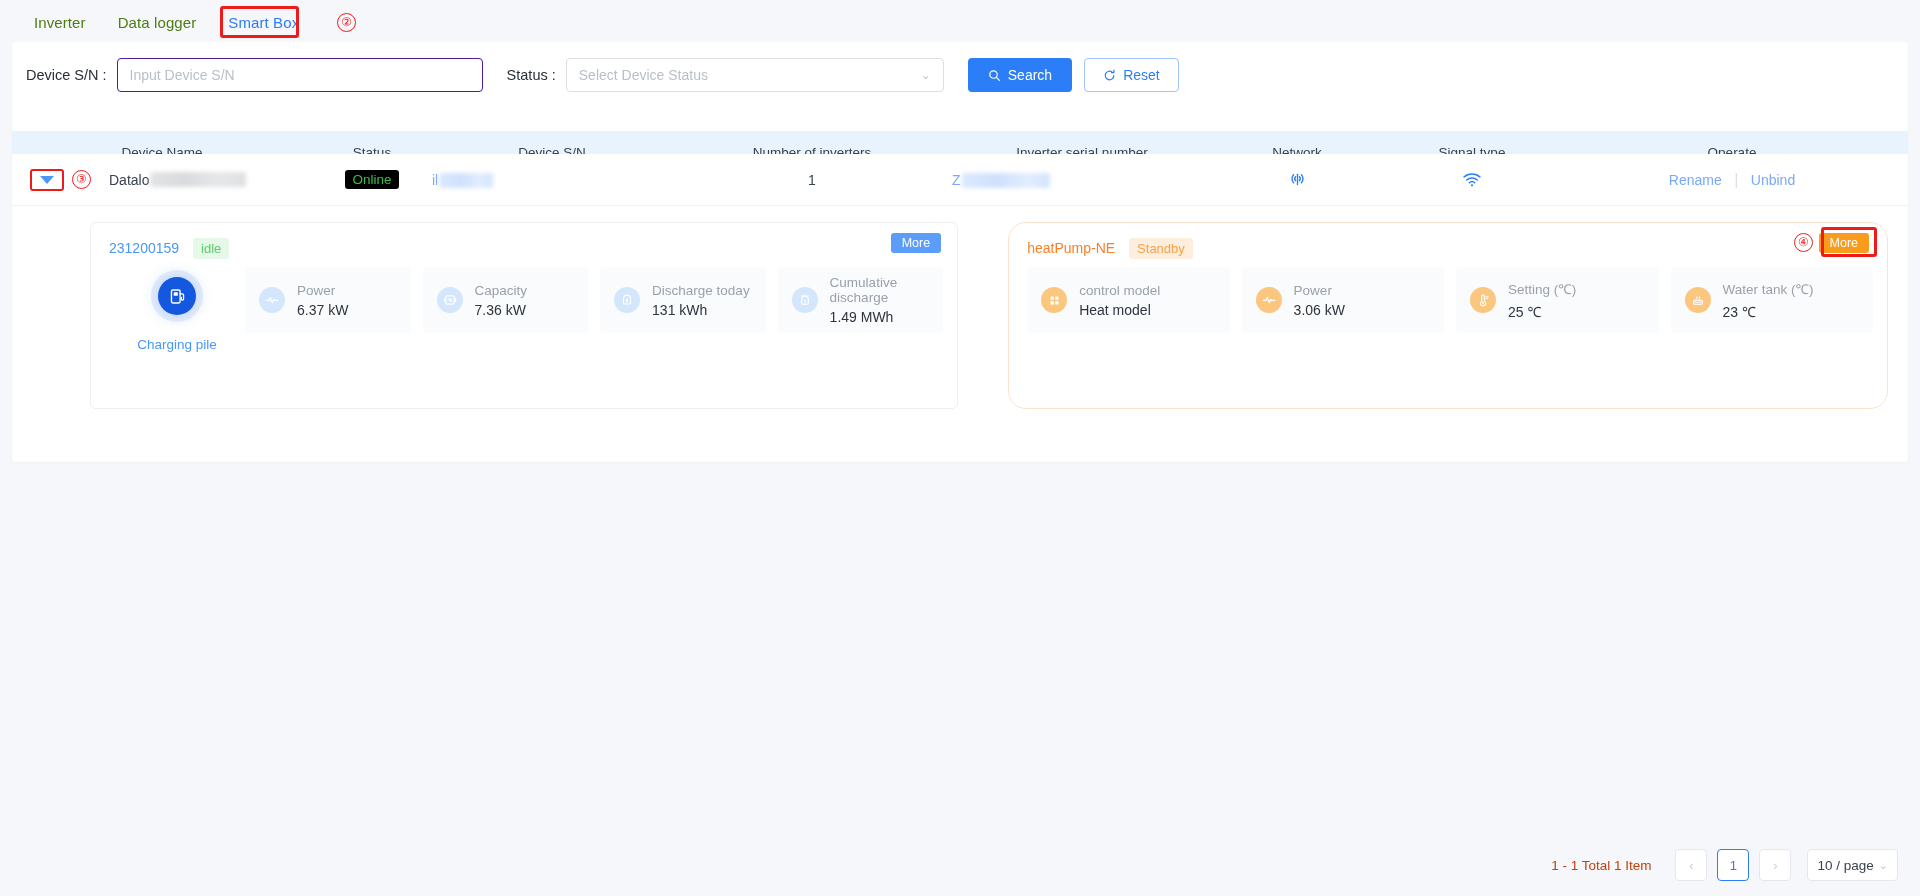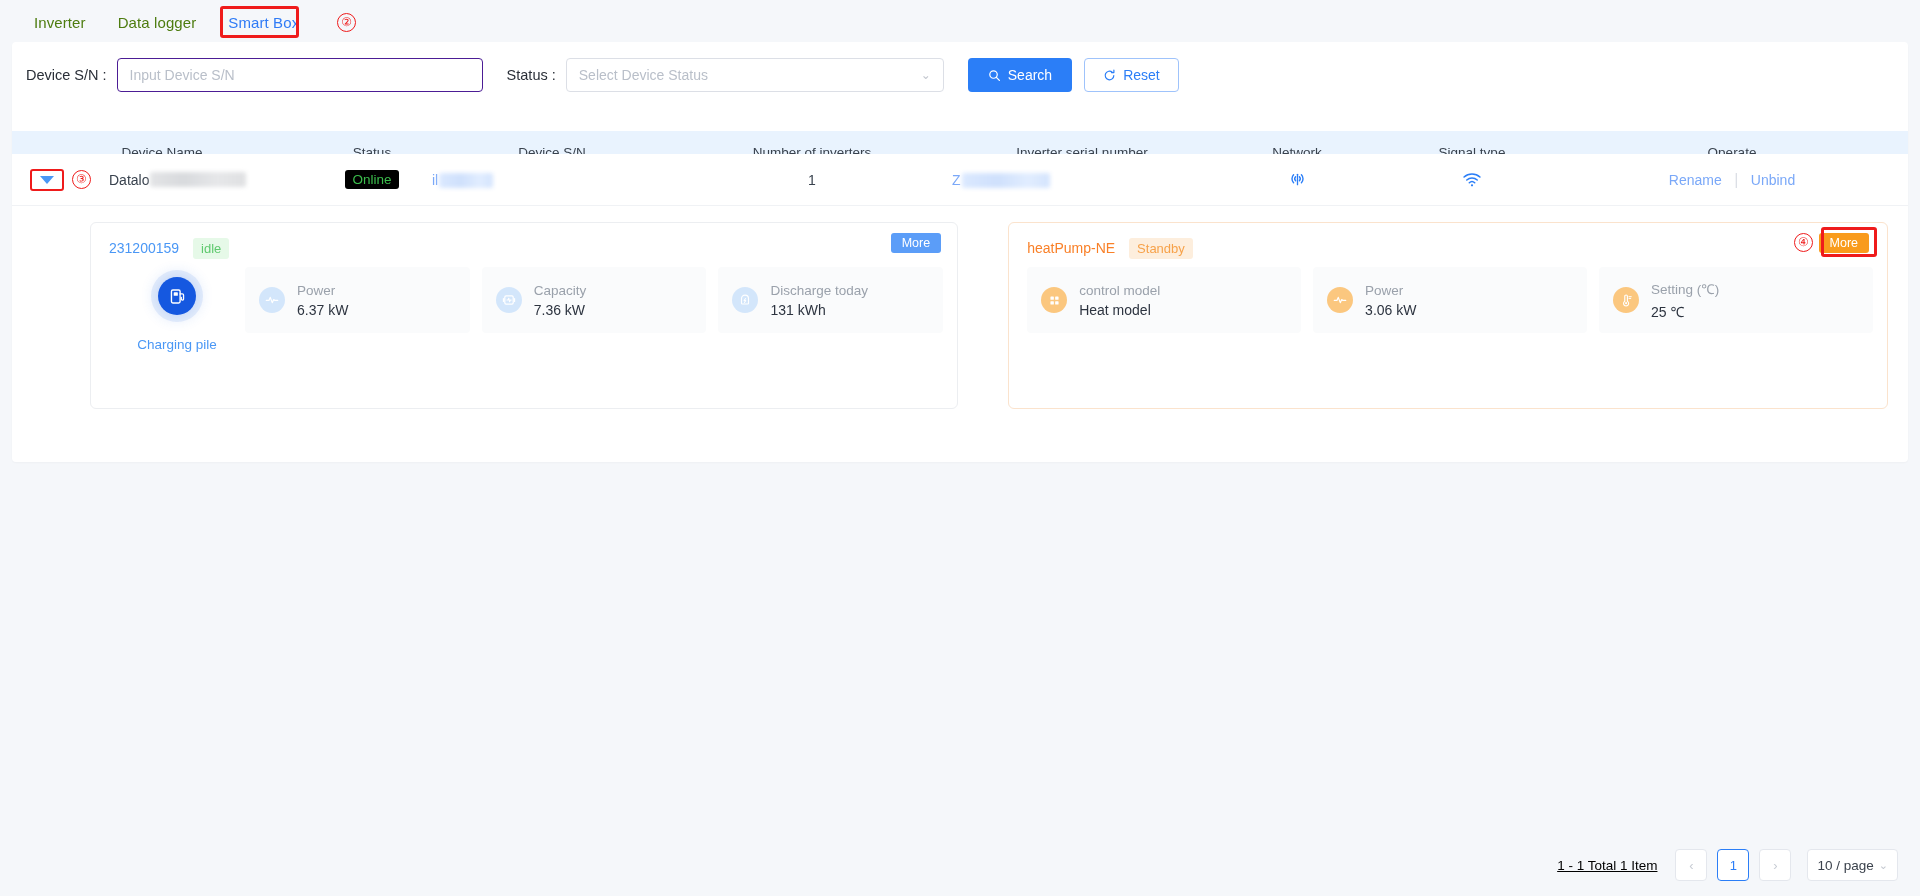--- a/index.html
+++ b/index.html
@@ -124,21 +124,21 @@
   .expanded {
     position:absolute; left:0; top:164px; width:1896px; height:210px;
     background:#fff; display:flex; gap:22px; padding:16px 20px 0 50px;
   }
   .dcard {
     position:relative; width:890px; height:187px;
     border:1px solid #eceef1; border-radius:6px; background:#fff;
     padding:12px 14px 0 18px;
     margin-left:28px;
   }
-  .dcard.orange { border-color:#fbe3cd; width:902px; }
+  .dcard.orange { border-color:#fbe3cd; width:902px;border-radius:18px; }
   .dcard-head { display:flex; align-items:center; height:26px; }
   .dcard-id { font-size:14px; color:#4a97f5; cursor:pointer; }
   .dcard.orange .dcard-id { color:#f98028; }
   .chip {
     margin-left:14px; font-size:13px; padding:3px 8px; border-radius:3px;
   }
   .chip.idle { background:#e6f9e8; color:#5fc96e; }
   .chip.standby { background:#fdeedd; color:#f6a councils; }
   .chip.standby { background:#fdeedd; color:#f7a24a; }
   .more-btn {
@@ -160,40 +160,40 @@
   }
   .dev-icon {
     width:38px; height:38px; border-radius:50%; background:#1558e0;
     display:flex; align-items:center; justify-content:center;
     box-shadow:0 0 0 7px rgba(44,110,230,.10), 0 0 14px 4px rgba(44,110,230,.18);
   }
   .dev-icon.orange { background:#f5720d; box-shadow:0 0 0 7px rgba(245,130,20,.12), 0 0 14px 4px rgba(245,130,20,.20); }
   .dev-label { margin-top:22px; font-size:13.5px; color:#4a97f5; cursor:pointer; }
   .dev-label.orange { color:#f5720d; }
 
-  .metrics { flex:1; display:grid; grid-template-columns:1fr 1fr 1fr; gap:8px 12px; }
+  .metrics { flex:1; display:grid; grid-template-columns:1fr 1fr 1fr 1fr; gap:8px 12px; }
   .metric {
     background:#fafbfc; border-radius:4px; height:66px;
     display:flex; align-items:center; padding-left:14px; gap:12px;
   }
   .m-icon {
     width:26px; height:26px; border-radius:50%; background:#d3e6fb;
     display:flex; align-items:center; justify-content:center; flex:0 0 26px;
   }
   .m-icon.orange { background:#fbc77f; }
   .m-txt { display:flex; flex-direction:column; gap:4px; }
   .m-label { font-size:13.5px; color:#9aa1ab; }
   .m-value { font-size:14px; color:#2d3440; }
 
   
   .pager {
     position:absolute; right:22px; bottom:14px; height:34px;
     display:flex; align-items:center; gap:10px;
   }
-  .pg-total { font-size:13.5px; color:#000000; margin-right:8px;text-decoration:underline; }
+  .pg-total { font-size:13.5px; color:#c2410c; margin-right:14px; }
   .pg-btn {
     width:32px; height:32px; border:1px solid #e4e7ed; border-radius:4px;
     background:#fff; color:#c7ccd4; font-size:13px;
     display:flex; align-items:center; justify-content:center; cursor:pointer;
   }
   .pg-btn.cur { border-color:#2b7ef7; color:#2b7ef7; }
   .pg-size {
     height:32px; border:1px solid #e4e7ed; border-radius:4px; background:#fff;
     display:flex; align-items:center; padding:0 9px; gap:5px;
     font-size:13.5px; color:#3b424c; cursor:pointer; margin-left:6px;
@@ -354,20 +354,33 @@
                 <svg width="14" height="14" viewBox="0 0 16 16" fill="none">
                   <path d="M4 6.4a4 4 0 0 1 8 0v5.2a1 1 0 0 1-1 1H5a1 1 0 0 1-1-1V6.4Z" stroke="#fff" stroke-width="1.3"></path>
                   <path d="M8.6 6.2 6.9 8.7h1.9l-1.4 2.2" stroke="#fff" stroke-width="1.15" stroke-linecap="round" stroke-linejoin="round"></path>
                 </svg>
               </span>
               <span class="m-txt">
                 <span class="m-label">Discharge today</span>
                 <span class="m-value">131 kWh</span>
               </span>
             </div>
+            <div class="metric">
+              <span class="m-icon">
+                <svg width="14" height="14" viewBox="0 0 16 16" fill="none">
+                  <path d="M4.2 7.4a3.8 3.8 0 0 1 7.6 0v4.4a1 1 0 0 1-1 1H5.2a1 1 0 0 1-1-1V7.4Z" stroke="#fff" stroke-width="1.3"></path>
+                  <path d="M8 1.6v1.5M4.6 2.7l.8 1.3M11.4 2.7l-.8 1.3" stroke="#fff" stroke-width="1.2" stroke-linecap="round"></path>
+                  <path d="M8.5 7.2 7 9.4h1.7l-1.2 2" stroke="#fff" stroke-width="1.1" stroke-linecap="round" stroke-linejoin="round"></path>
+                </svg>
+              </span>
+              <span class="m-txt">
+                <span class="m-label">Cumulative discharge</span>
+                <span class="m-value">1.49 MWh</span>
+              </span>
+            </div>
           </div>
         </div>
       </div>
 
       <div class="dcard orange">
         <div class="dcard-head">
           <span class="dcard-id">heatPump-NE</span>
           <span class="chip standby">Standby</span>
         </div>
         <span class="annot annot-4">④</span>
@@ -406,20 +419,33 @@
                   <path d="M6.6 9.4V3.8a1.5 1.5 0 1 1 3 0v5.6a2.9 2.9 0 1 1-3 0Z" stroke="#fff" stroke-width="1.3"></path>
                   <circle cx="8.1" cy="11.6" r="1.2" fill="#fff"></circle>
                   <path d="M11.4 4.2h2.6M11.4 6.2h2" stroke="#fff" stroke-width="1.1" stroke-linecap="round"></path>
                 </svg>
               </span>
               <span class="m-txt">
                 <span class="m-label">Setting (℃)</span>
                 <span class="m-value">25 ℃</span>
               </span>
             </div>
+            <div class="metric">
+              <span class="m-icon orange">
+                <svg width="14" height="14" viewBox="0 0 16 16" fill="none">
+                  <rect x="3" y="8.4" width="10" height="4.4" rx="1.1" stroke="#fff" stroke-width="1.3"></rect>
+                  <path d="M6 6.6c0-1 1-1.2 1-2.2M9 6.6c0-1 1-1.2 1-2.2" stroke="#fff" stroke-width="1.2" stroke-linecap="round"></path>
+                  <path d="M4.4 10.6h7.2" stroke="#fff" stroke-width="1.1" stroke-linecap="round"></path>
+                </svg>
+              </span>
+              <span class="m-txt">
+                <span class="m-label">Water tank (℃)</span>
+                <span class="m-value">23 ℃</span>
+              </span>
+            </div>
           </div>
         </div>
       </div>
 
     </div>
   </div>
 
   <div class="pager">
     <span class="pg-total">1 - 1 Total 1 Item</span>
     <div class="pg-btn">‹</div>

